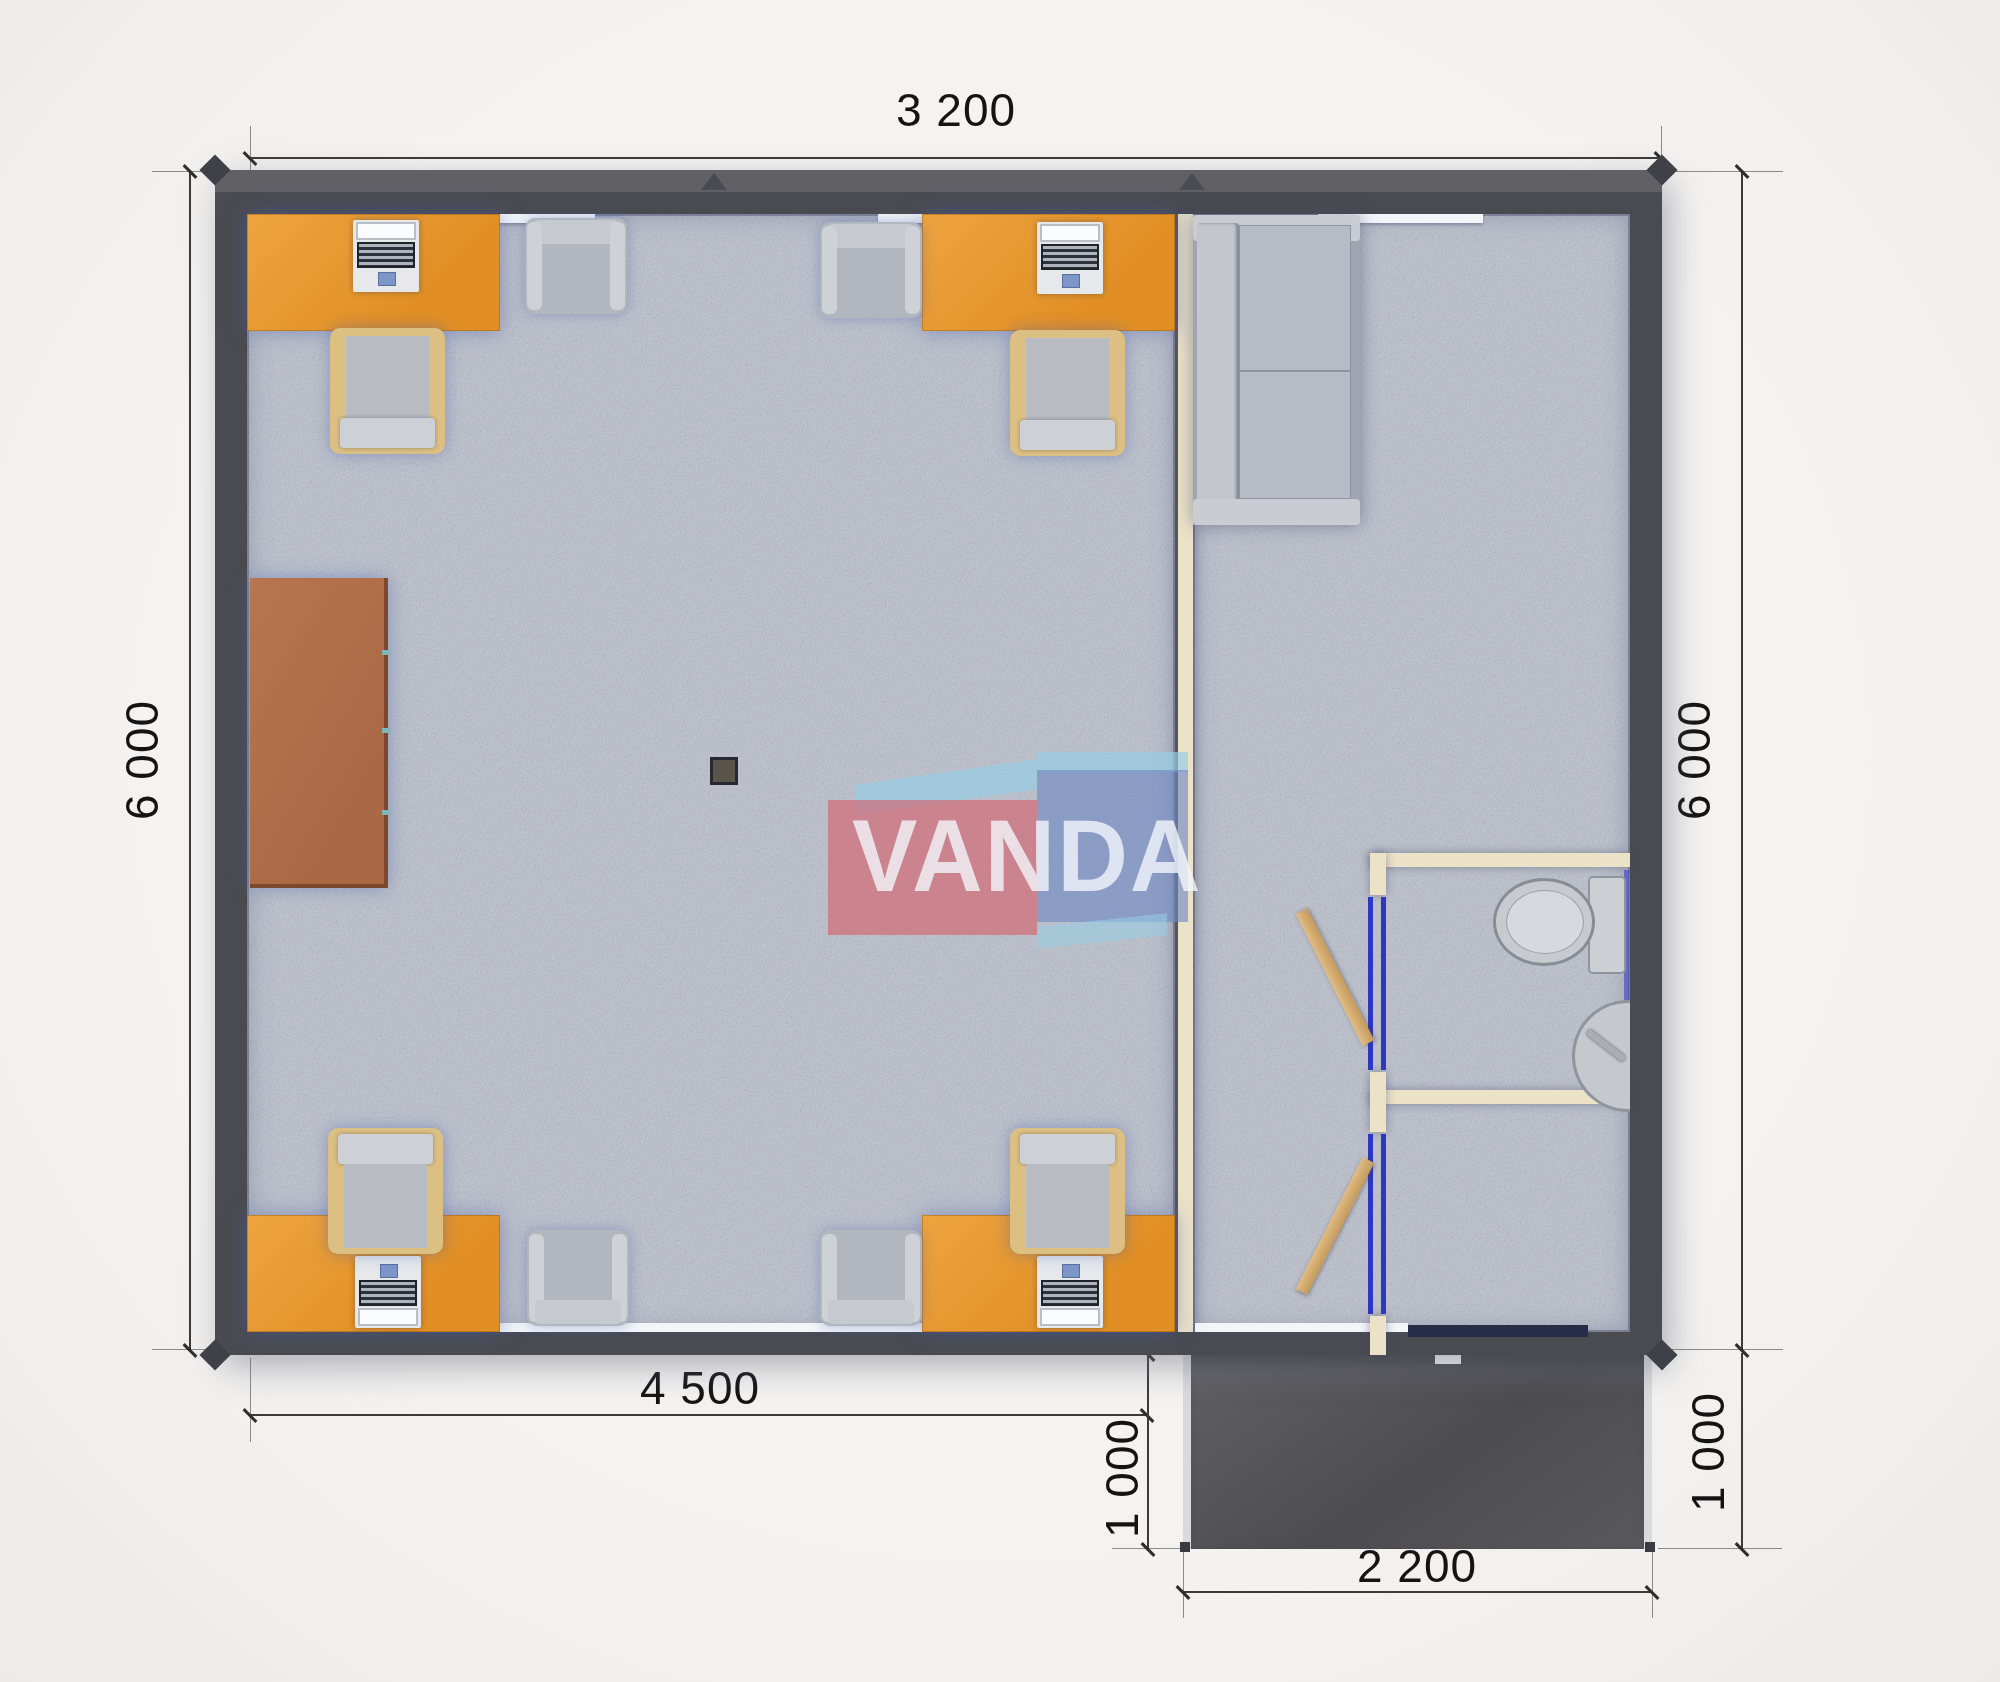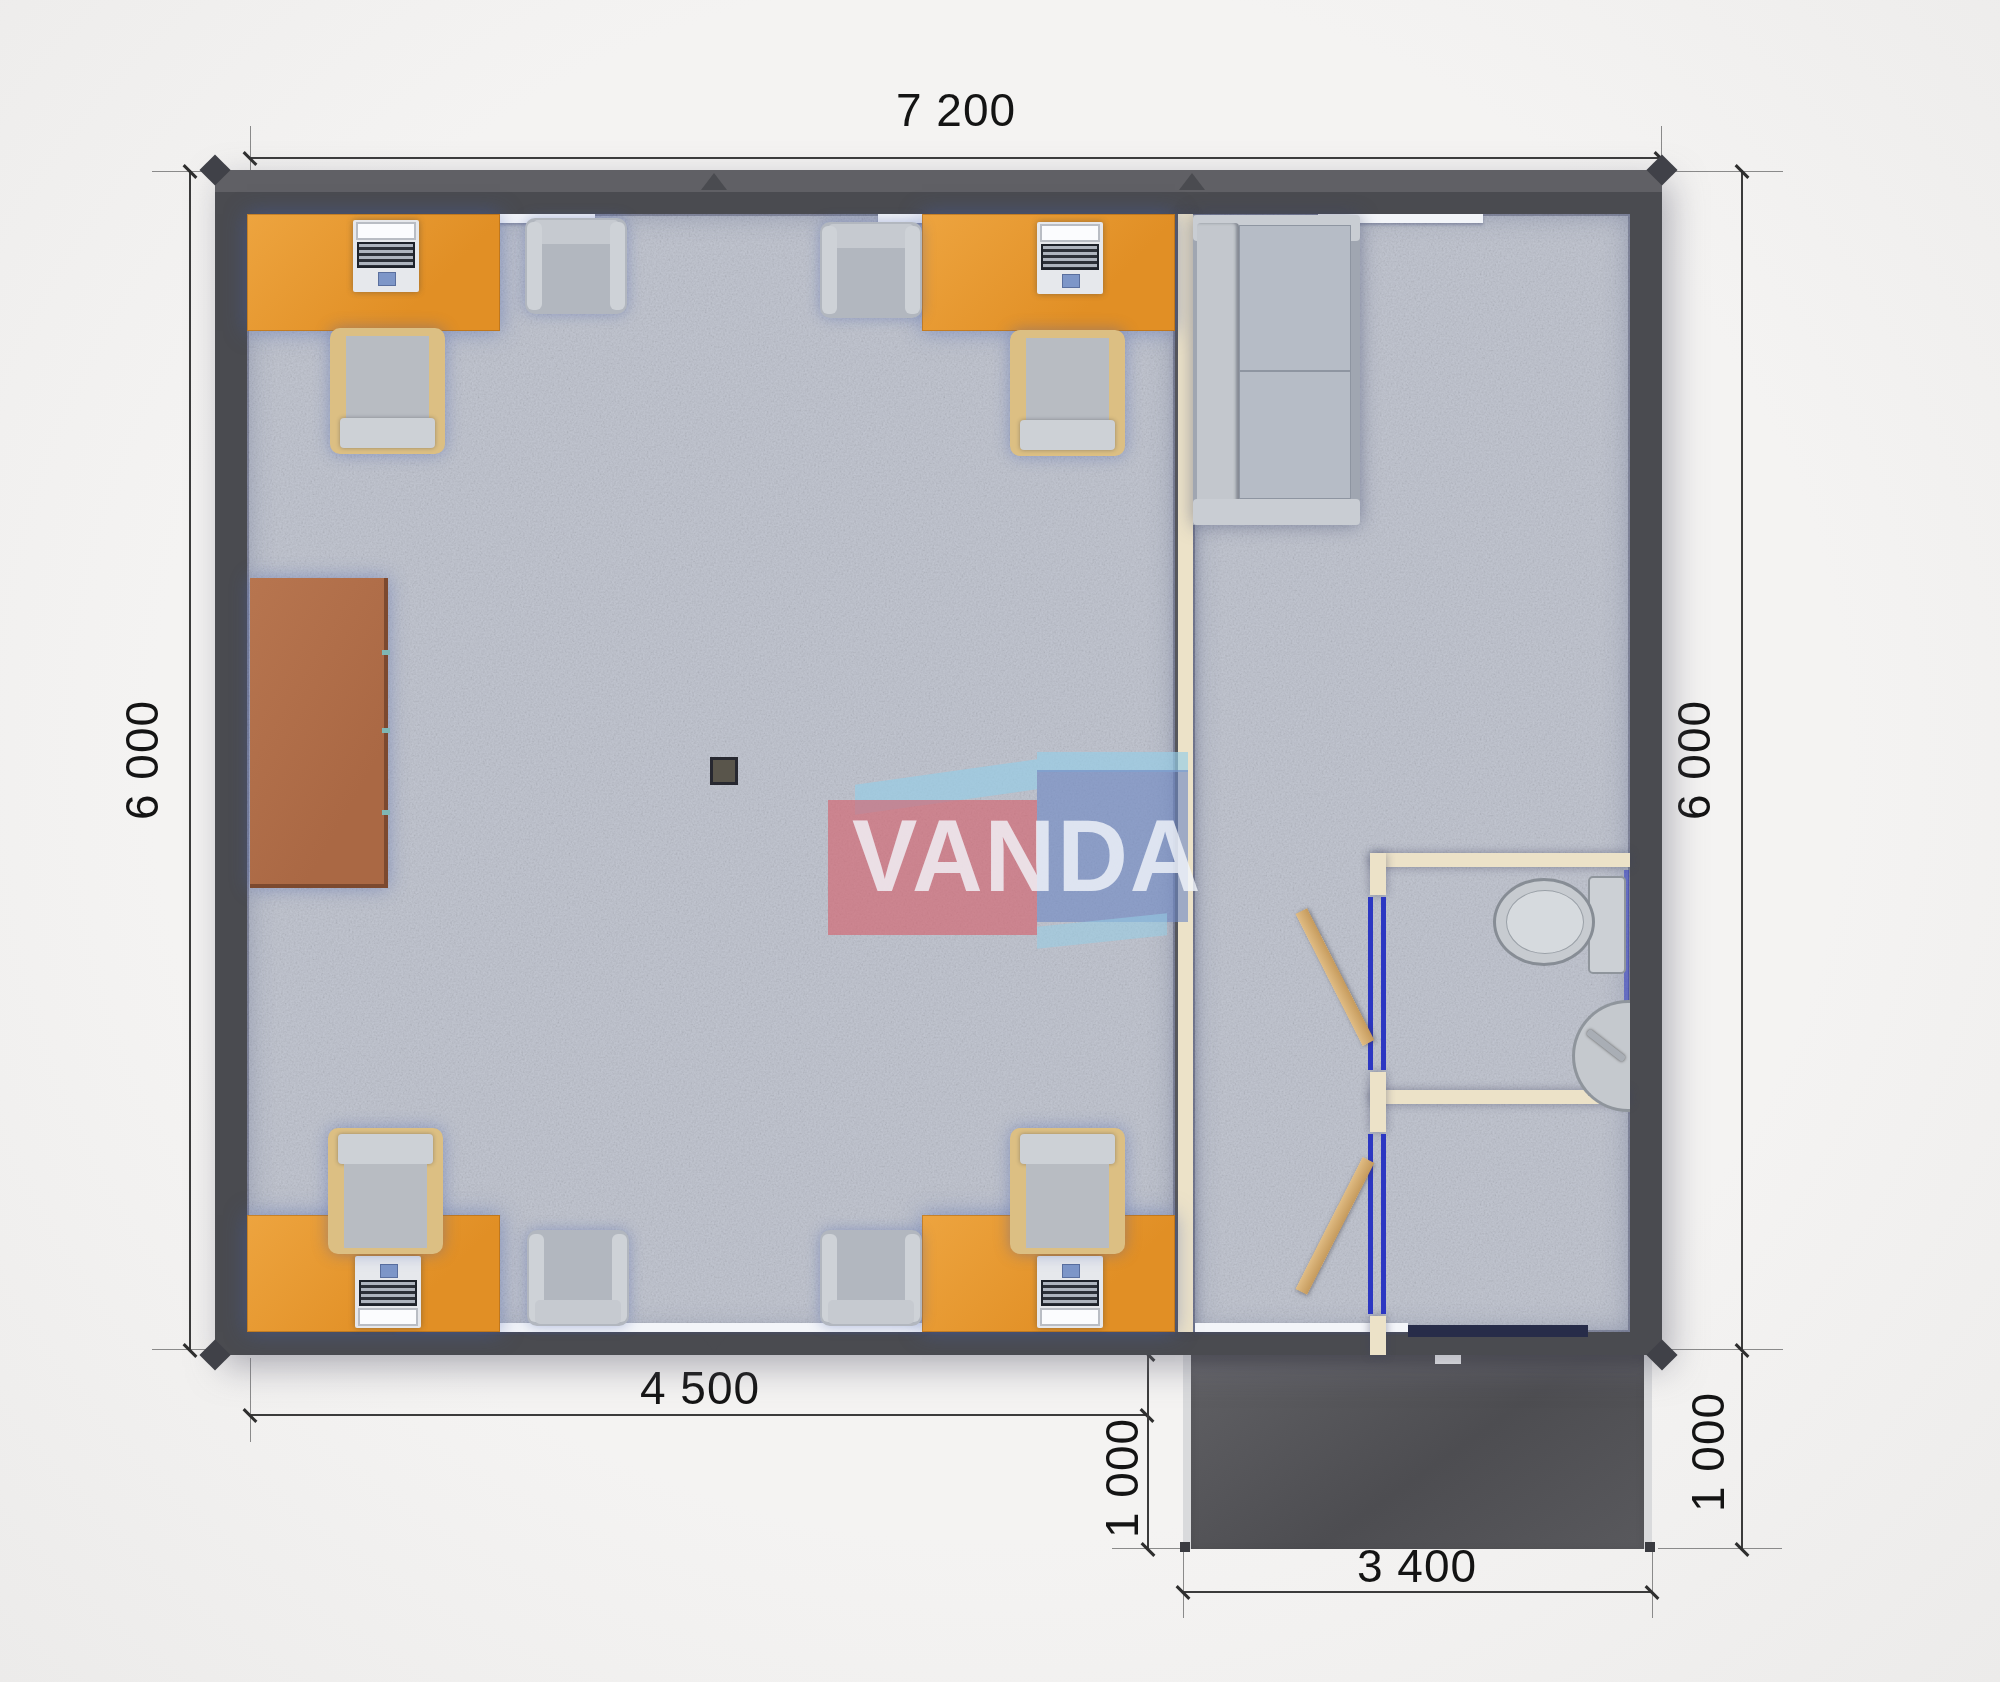--- a/index.html
+++ b/index.html
@@ -80,21 +80,21 @@
 </head>
 <body>
 
 <div class="canvas">
 
   <div class="dim-line-h" style="left:250px;top:157px;width:1412px;"></div>
   <div class="ext-line-v" style="left:250px;top:126px;height:58px;"></div>
   <div class="ext-line-v" style="left:1661px;top:126px;height:58px;"></div>
   <div class="tick" style="left:241px;top:157px;"></div>
   <div class="tick" style="left:1652px;top:157px;"></div>
-  <div class="dim-label" style="left:956px;top:110px;">7 200</div>
+  <div class="dim-label" style="left:956px;top:110px;">3 200</div>
 
   <div class="dim-line-v" style="left:189px;top:170px;height:1180px;"></div>
   <div class="ext-line-h" style="left:152px;top:171px;width:100px;"></div>
   <div class="ext-line-h" style="left:152px;top:1349px;width:100px;"></div>
   <div class="tick" style="left:181px;top:170px;"></div>
   <div class="tick" style="left:181px;top:1349px;"></div>
   <div class="dim-label rot" style="left:142px;top:760px;">6 000</div>
 
   <div class="dim-line-v" style="left:1741px;top:170px;height:1180px;"></div>
   <div class="ext-line-h" style="left:1665px;top:171px;width:118px;"></div>
@@ -118,21 +118,21 @@
   <div class="dim-line-v" style="left:1741px;top:1353px;height:196px;"></div>
   <div class="ext-line-h" style="left:1658px;top:1548px;width:124px;"></div>
   <div class="tick" style="left:1733px;top:1548px;"></div>
   <div class="dim-label rot" style="left:1708px;top:1452px;">1 000</div>
 
   <div class="dim-line-h" style="left:1183px;top:1591px;width:469px;"></div>
   <div class="ext-line-v" style="left:1183px;top:1552px;height:66px;"></div>
   <div class="ext-line-v" style="left:1652px;top:1552px;height:66px;"></div>
   <div class="tick" style="left:1174px;top:1591px;"></div>
   <div class="tick" style="left:1643px;top:1591px;"></div>
-  <div class="dim-label" style="left:1417px;top:1566px;">3 400</div>
+  <div class="dim-label" style="left:1417px;top:1566px;">2 200</div>
 
   <div class="porch">
     <div class="porch-trim" style="left:0;"></div>
     <div class="porch-trim" style="left:461px;"></div>
     <div class="porch-nub" style="left:-3px;top:190px;"></div>
     <div class="porch-nub" style="left:462px;top:190px;"></div>
     <div class="door-handle" style="left:252px;top:3px;"></div>
   </div>
 
   <div class="building">

